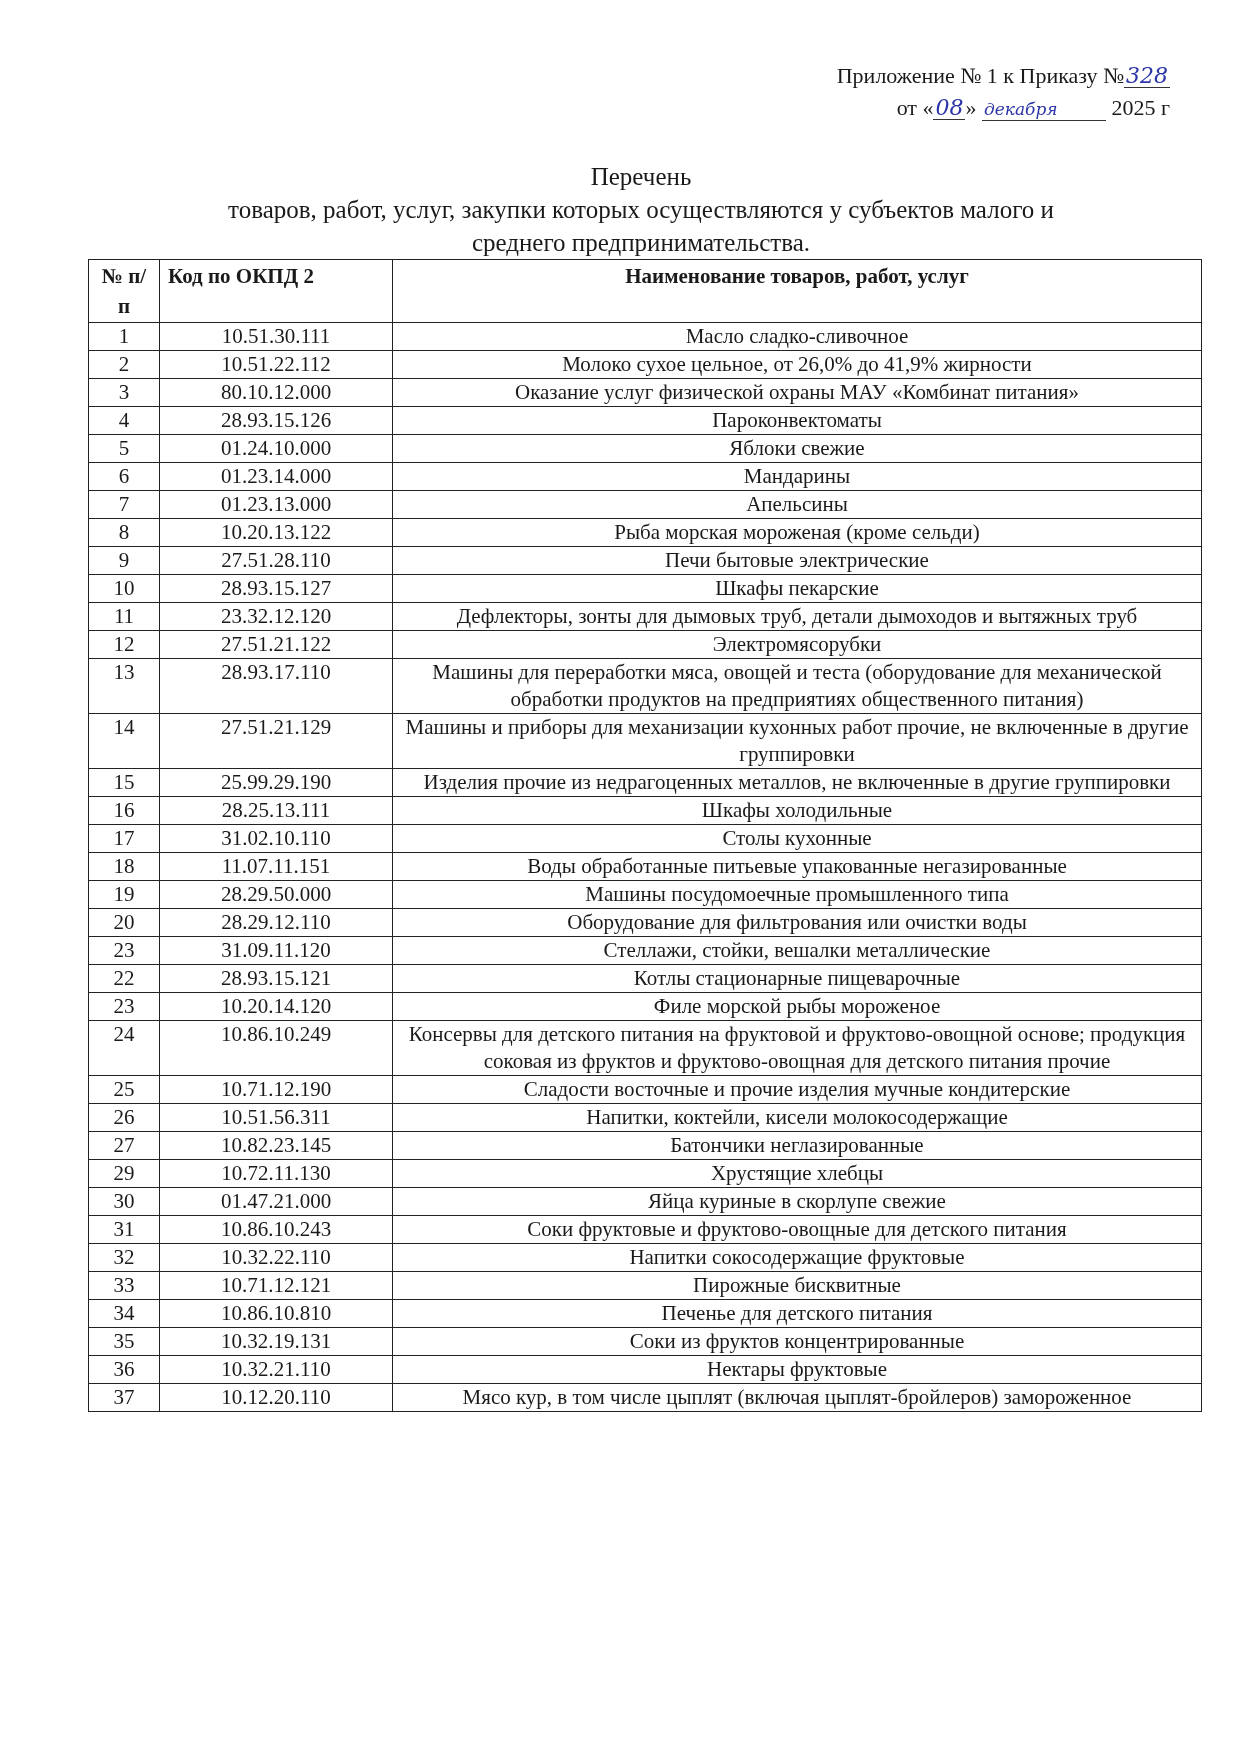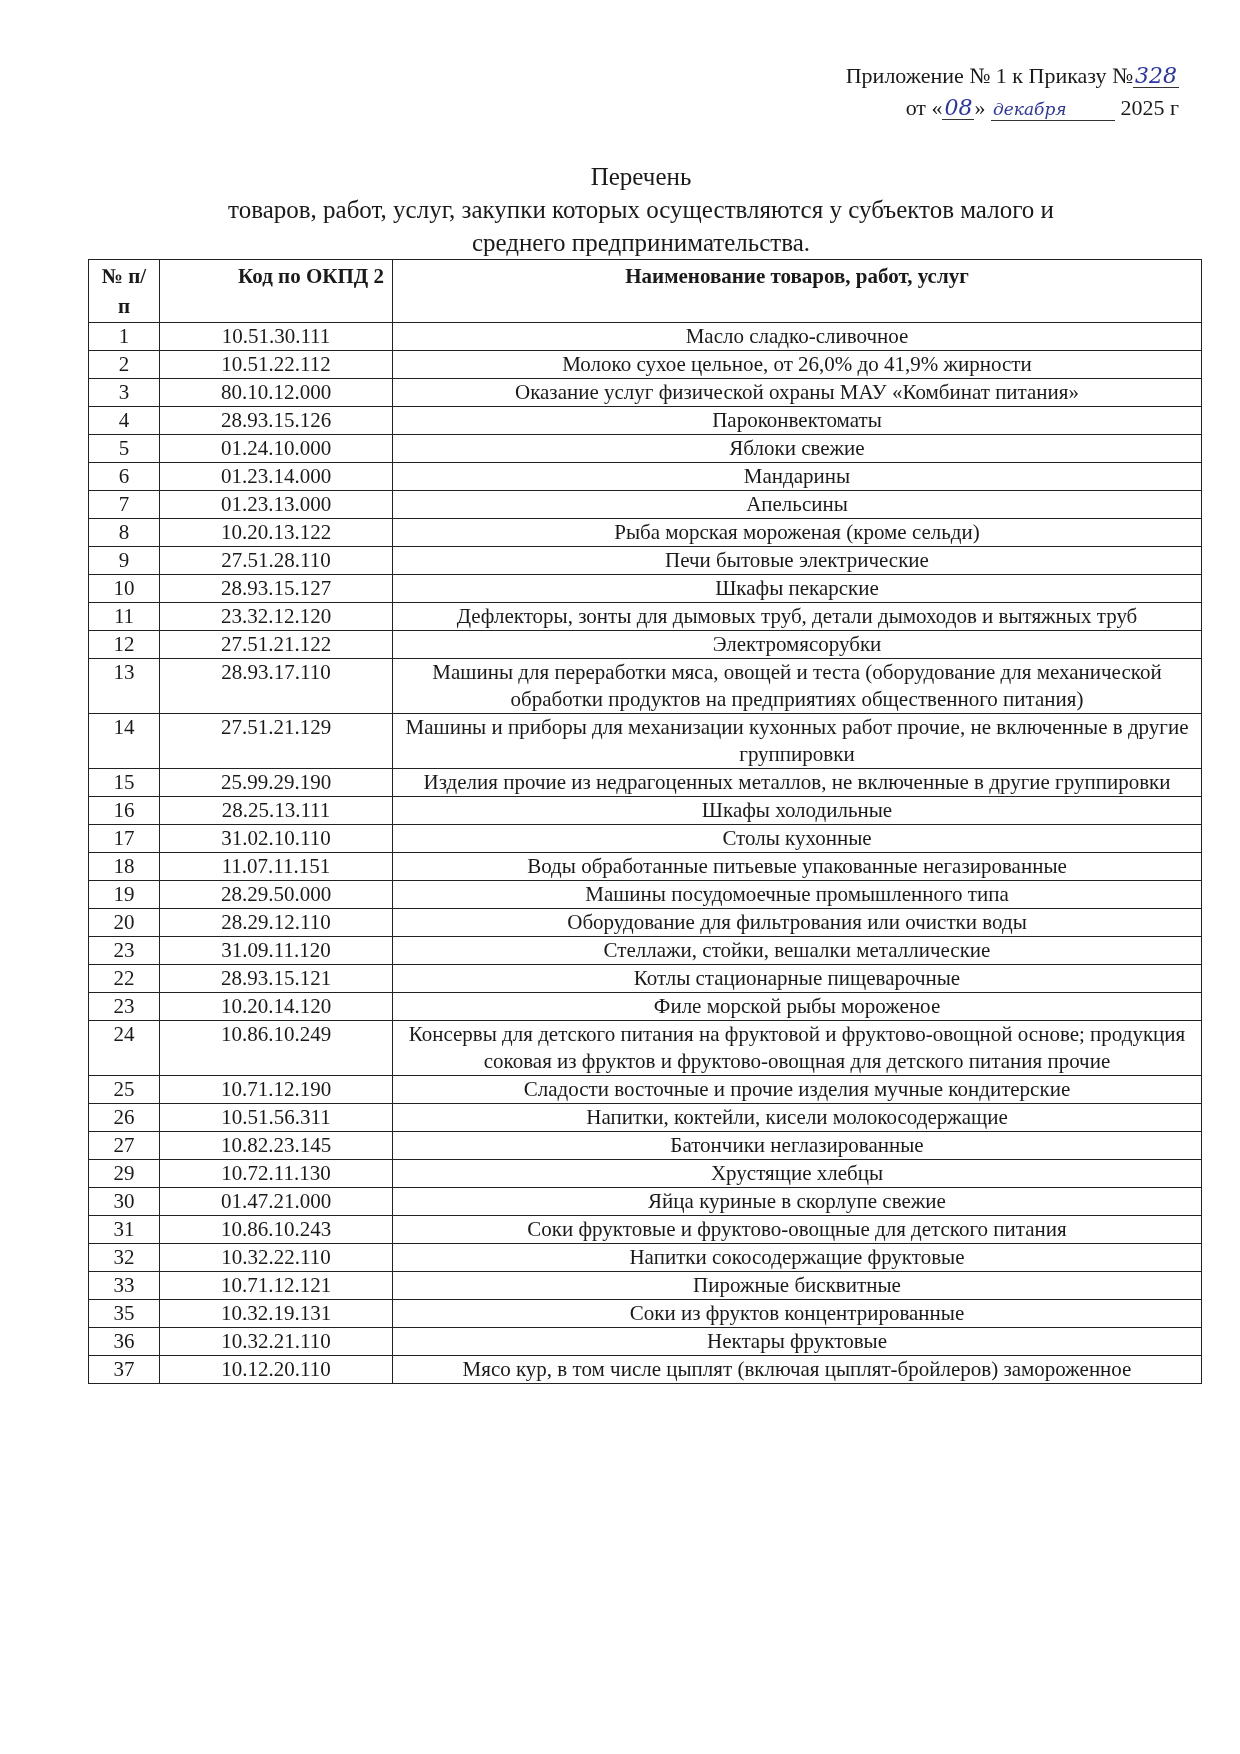--- a/index.html
+++ b/index.html
@@ -2,21 +2,21 @@
 <html><head>
   <meta charset="utf-8">
   <style>
     html, body { margin: 0; padding: 0; background: #ffffff; }
     body {
       width: 1240px; height: 1754px; position: relative; overflow: hidden;
       font-family: "Liberation Serif", "DejaVu Serif", serif;
       color: #1a1a1a;
     }
     .header-block {
-      position: absolute; right: 61px; top: 60px;
+      position: absolute; right: 70px; top: 60px;
       text-align: right; font-size: 22px; line-height: 32px;
     }
     .hw {
       font-family: "DejaVu Serif", serif; font-style: italic;
       color: #2b35a8; display: inline-block;
       border-bottom: 1.5px solid #333; padding: 0 2px; line-height: 22px;
     }
     .hw.num { min-width: 38px; text-align: left; }
     .hw.day { min-width: 28px; text-align: center; }
     .hw.month { min-width: 120px; text-align: left; font-size: 17px; }
@@ -26,21 +26,21 @@
     }
     table.list {
       position: absolute; left: 88px; top: 259px; width: 1114px;
       border-collapse: collapse; font-size: 21px; line-height: 27px; padding-left: 48px;
     }
     table.list th, table.list td {
       border: 1.6px solid #222; padding: 0 8px; vertical-align: top;
     }
     table.list th { font-weight: bold; line-height: 30px; padding-top: 1px; padding-bottom: 1px; }
     th.col-num { width: 54px; text-align: center; }
-    th.col-code { width: 216px; text-align: right; }
+    th.col-code { width: 216px; text-align: left; }
     th.col-name { text-align: center; height: 60px; }
     td.num { text-align: center; }
     td.code { text-align: center; }
     td.name { text-align: center; }
   </style>
 </head>
 <body>
 
 <div class="header-block">
   <div>
@@ -222,20 +222,25 @@
         <td class="num">32</td>
         <td class="code">10.32.22.110</td>
         <td class="name">Напитки сокосодержащие фруктовые</td>
       </tr>
       <tr>
         <td class="num">33</td>
         <td class="code">10.71.12.121</td>
         <td class="name">Пирожные бисквитные</td>
       </tr>
       <tr>
+        <td class="num">34</td>
+        <td class="code">10.86.10.810</td>
+        <td class="name">Печенье для детского питания</td>
+      </tr>
+      <tr>
         <td class="num">35</td>
         <td class="code">10.32.19.131</td>
         <td class="name">Соки из фруктов концентрированные</td>
       </tr>
       <tr>
         <td class="num">36</td>
         <td class="code">10.32.21.110</td>
         <td class="name">Нектары фруктовые</td>
       </tr>
       <tr>

